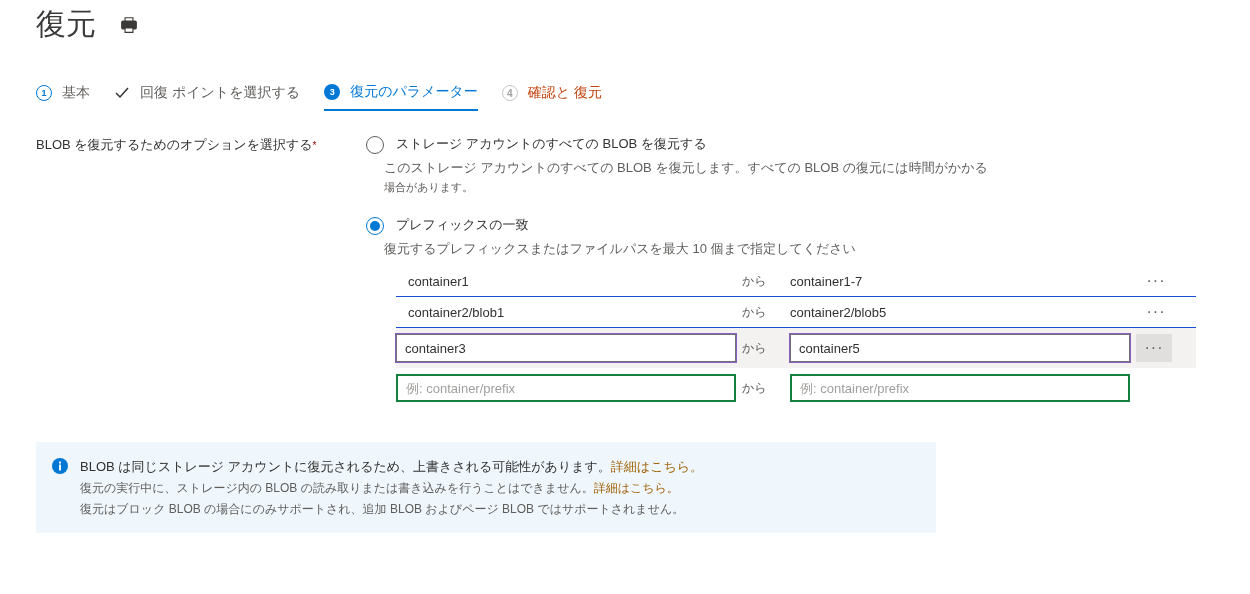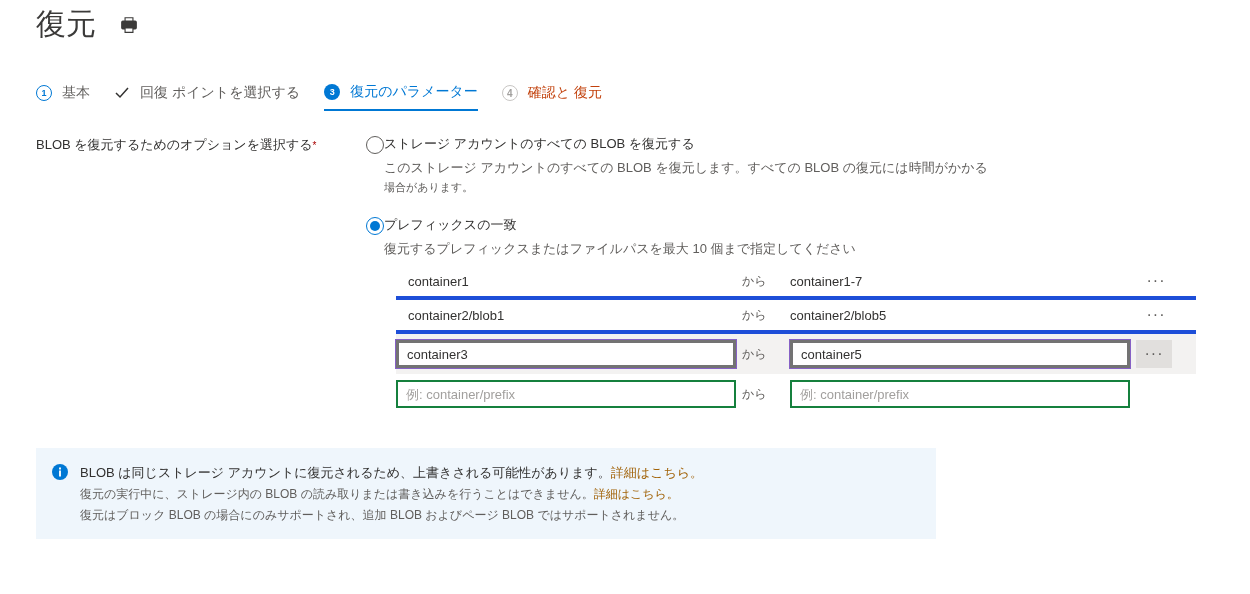--- a/index.html
+++ b/index.html
@@ -29,54 +29,54 @@
   .step-label { font-size: 14px; color: #605e5c; }
   .step.active { border-bottom: 2px solid #0078d4; }
   .step.active .step-label { color: #0078d4; }
   .step.disabled .step-label { color: #c2410c; }
 
   .form-row { display: flex; align-items: flex-start; gap: 30px; }
   .form-label { width: 300px; font-size: 13px; color: #323130; line-height: 20px; }
   .req-star { color: #a80000; font-size: 10px; }
 
   .options { flex: 1; }
-  .radio-row { display: flex; align-items: flex-start; margin-bottom: 4px; }
+  .radio-row { display: flex; align-items: flex-start; gap: 12px; margin-bottom: 4px; }
   .radio-ctrl {
     width: 18px; height: 18px; border-radius: 50%;
     border: 1px solid #605e5c; display:inline-flex; align-items:center; justify-content:center;
     flex-shrink: 0; margin-top: 1px; cursor:pointer;
   }
   .radio-ctrl.selected { border-color: #0078d4; }
   .radio-ctrl.selected::after {
     content:""; width:10px; height:10px; border-radius:50%; background:#0078d4;
   }
   .radio-label { font-size: 13px; color: #323130; }
   .radio-desc { font-size: 13px; color: #605e5c; margin-left: 18px; margin-bottom: 20px; max-width: 720px; line-height: 1.6; }
   .radio-desc .small { font-size: 11px; color: #605e5c; display:block; }
 
   .prefix-table { margin-left: 30px; margin-top: 6px; width: 800px; }
   .px-row {
     display: grid;
     grid-template-columns: 340px 42px 340px 40px;
     align-items: center;
     gap: 6px;
     padding: 6px 0;
-    border-bottom: 4px solid #1d4ed8;
+    border-bottom: 1px solid #1d4ed8;
   }
   .px-row.noborder { border-bottom: none; }
   .px-from-txt, .px-to-txt { font-size: 13px; color: #323130; padding-left: 12px; white-space: nowrap; overflow: hidden; text-overflow: ellipsis; }
   .px-kara { font-size: 12px; color: #605e5c; text-align: left; }
   .px-to-disp { font-size: 13px; color: #323130; }
   .more-icon { color: #605e5c; text-align: center; font-size: 16px; letter-spacing: 1px; cursor:pointer; }
   .px-input {
     width: 100%; height: 28px; border: 2px solid #15803d;
     padding: 0 8px; font-size: 13px; color:#323130; font-family: inherit;
   }
   .px-input::placeholder { color: #a19f9d; }
-  .px-input.focused { border: 3px solid #737373; outline: 1px solid #8661c5; }
+  .px-input.focused { border: 1px solid #737373; outline: 1px solid #8661c5; }
   .px-row.active { background: #f3f2f1; border-bottom: none; }
   .px-row.active .px-kara { color: #605e5c; }
   .px-row.active .more-icon-box {
     background:#e1dfdd; height:28px; display:flex;align-items:center;justify-content:center; width:36px;
   }
 
   .info-box {
     margin-top: 34px;
     background: #eff6fc;
     padding: 14px 16px;

